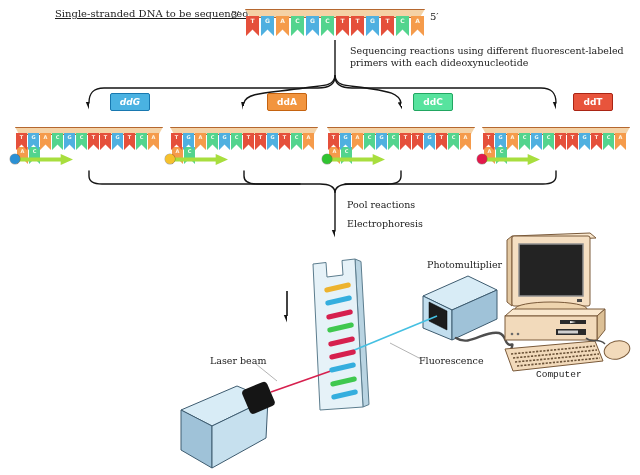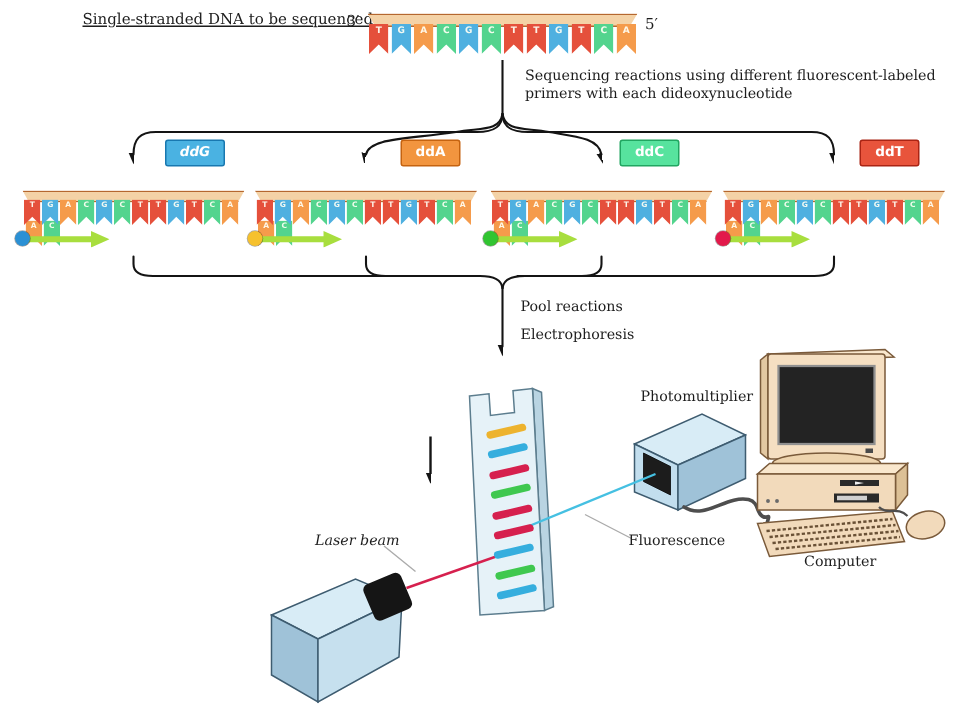--- a/index.html
+++ b/index.html
@@ -38,24 +38,24 @@
   .ddbox{position:absolute;top:93px;width:38px;height:16px;border-radius:2px;border:1px solid #555;
          font-family:"DejaVu Sans","Liberation Sans",sans-serif;font-size:9px;font-weight:bold;
          color:#fff;display:flex;align-items:center;justify-content:center;}
   #dd0{left:110px;font-style:italic;} #dd1{left:267px;} #dd2{left:413px;} #dd3{left:573px;}
   
   #hdr-title{left:55px;top:8px;text-decoration:underline;}
   #p3{left:231px;top:9px;} #p5{left:430px;top:11px;}
   #note{left:350px;top:45px;font-size:9.5px;line-height:11.5px;}
   #pool1{left:347px;top:199px;} #pool2{left:347px;top:218px;}
   #fragmig{left:252px;top:262px;width:72px;text-align:center;font-size:9.5px;line-height:11px;}
-  #laserlbl{left:210px;top:355px;font-style:italic;}
+  #laserlbl{left:210px;top:355px;}
   #fluorlbl{left:419px;top:355px;}
   #pmtlbl{left:427px;top:259px;}
-  #complbl{left:536px;top:369px;}
+  #complbl{left:536px;top:369px;font-family:Liberation Mono, monospace;}
   
   #gel-bands{position:absolute;left:320px;top:285px;width:44px;height:122px;}
   .band{position:absolute;width:27px;height:4.6px;border-radius:2.3px;transform:rotate(-13deg);}
 </style>
 </head>
 <body>
 
 <div class="stage">
 
   <svg class="art" width="640" height="475" viewBox="0 0 640 475">

